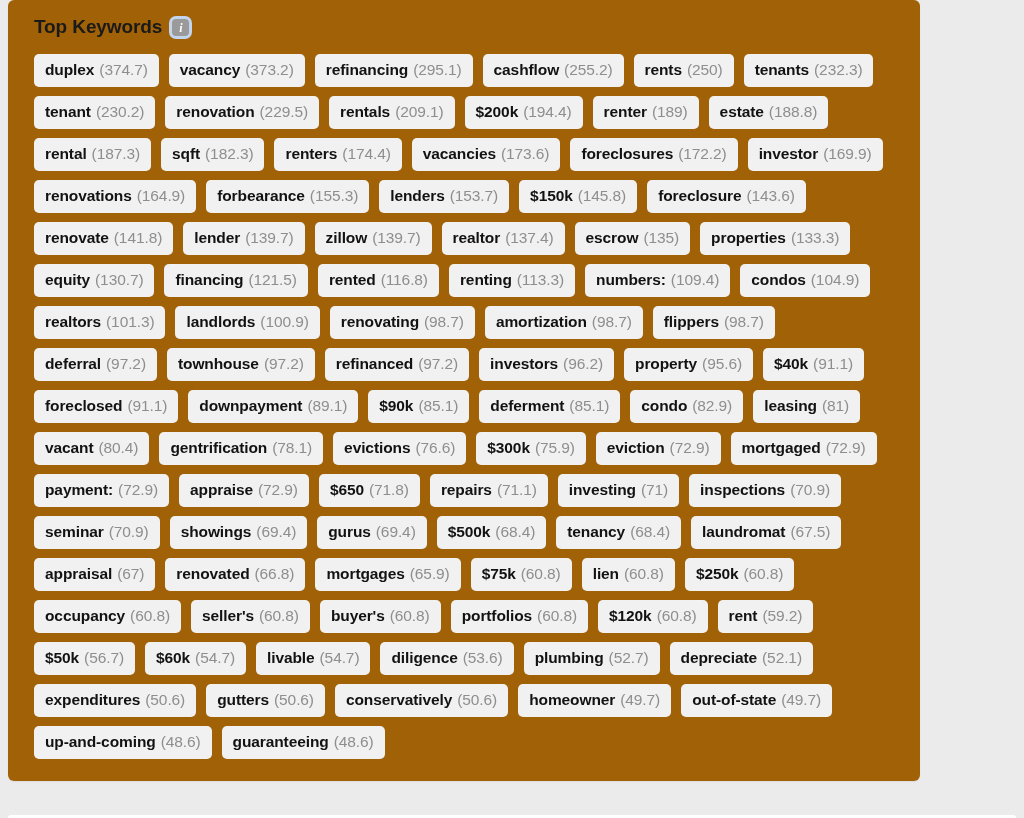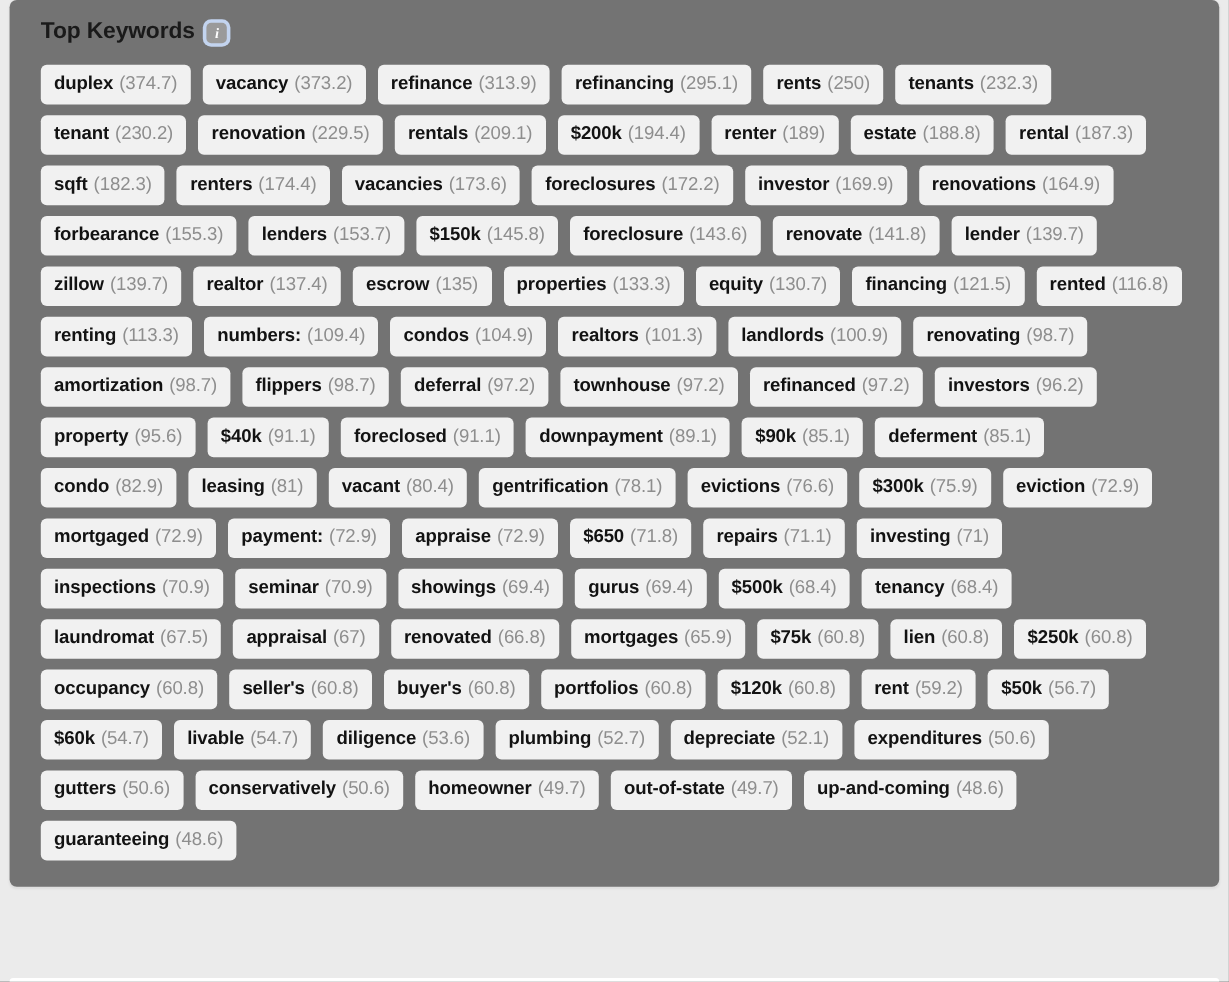--- a/index.html
+++ b/index.html
@@ -17,22 +17,22 @@
   .page {
     position: relative;
     width: 1024px;
     height: 818px;
     box-sizing: border-box;
   }
   .card {
     position: absolute;
     left: 8px;
     top: 0px;
-    width: 1008px;
-    background: #737373;
+    width: 912px;
+    background: #a16207;
     border-radius: 6px;
     box-shadow: 0 1px 2px rgba(0,0,0,0.06);
     padding: 0 0 22px 0;
     box-sizing: border-box;
   }
   .card-header {
     display: flex;
     align-items: center;
     gap: 6px;
     padding: 16px 0 0 26px;
@@ -128,28 +128,28 @@
     <div class="keyword-cloud">
         <span class="kw-chip">
           <span class="kw-term">duplex</span>
           <span class="kw-score">(374.7)</span>
         </span>
         <span class="kw-chip">
           <span class="kw-term">vacancy</span>
           <span class="kw-score">(373.2)</span>
         </span>
         <span class="kw-chip">
-          <span class="kw-term">refinance</span>
-          <span class="kw-score">(313.9)</span>
-        </span>
-        <span class="kw-chip">
           <span class="kw-term">refinancing</span>
           <span class="kw-score">(295.1)</span>
         </span>
         <span class="kw-chip">
+          <span class="kw-term">cashflow</span>
+          <span class="kw-score">(255.2)</span>
+        </span>
+        <span class="kw-chip">
           <span class="kw-term">rents</span>
           <span class="kw-score">(250)</span>
         </span>
         <span class="kw-chip">
           <span class="kw-term">tenants</span>
           <span class="kw-score">(232.3)</span>
         </span>
         <span class="kw-chip">
           <span class="kw-term">tenant</span>
           <span class="kw-score">(230.2)</span>

